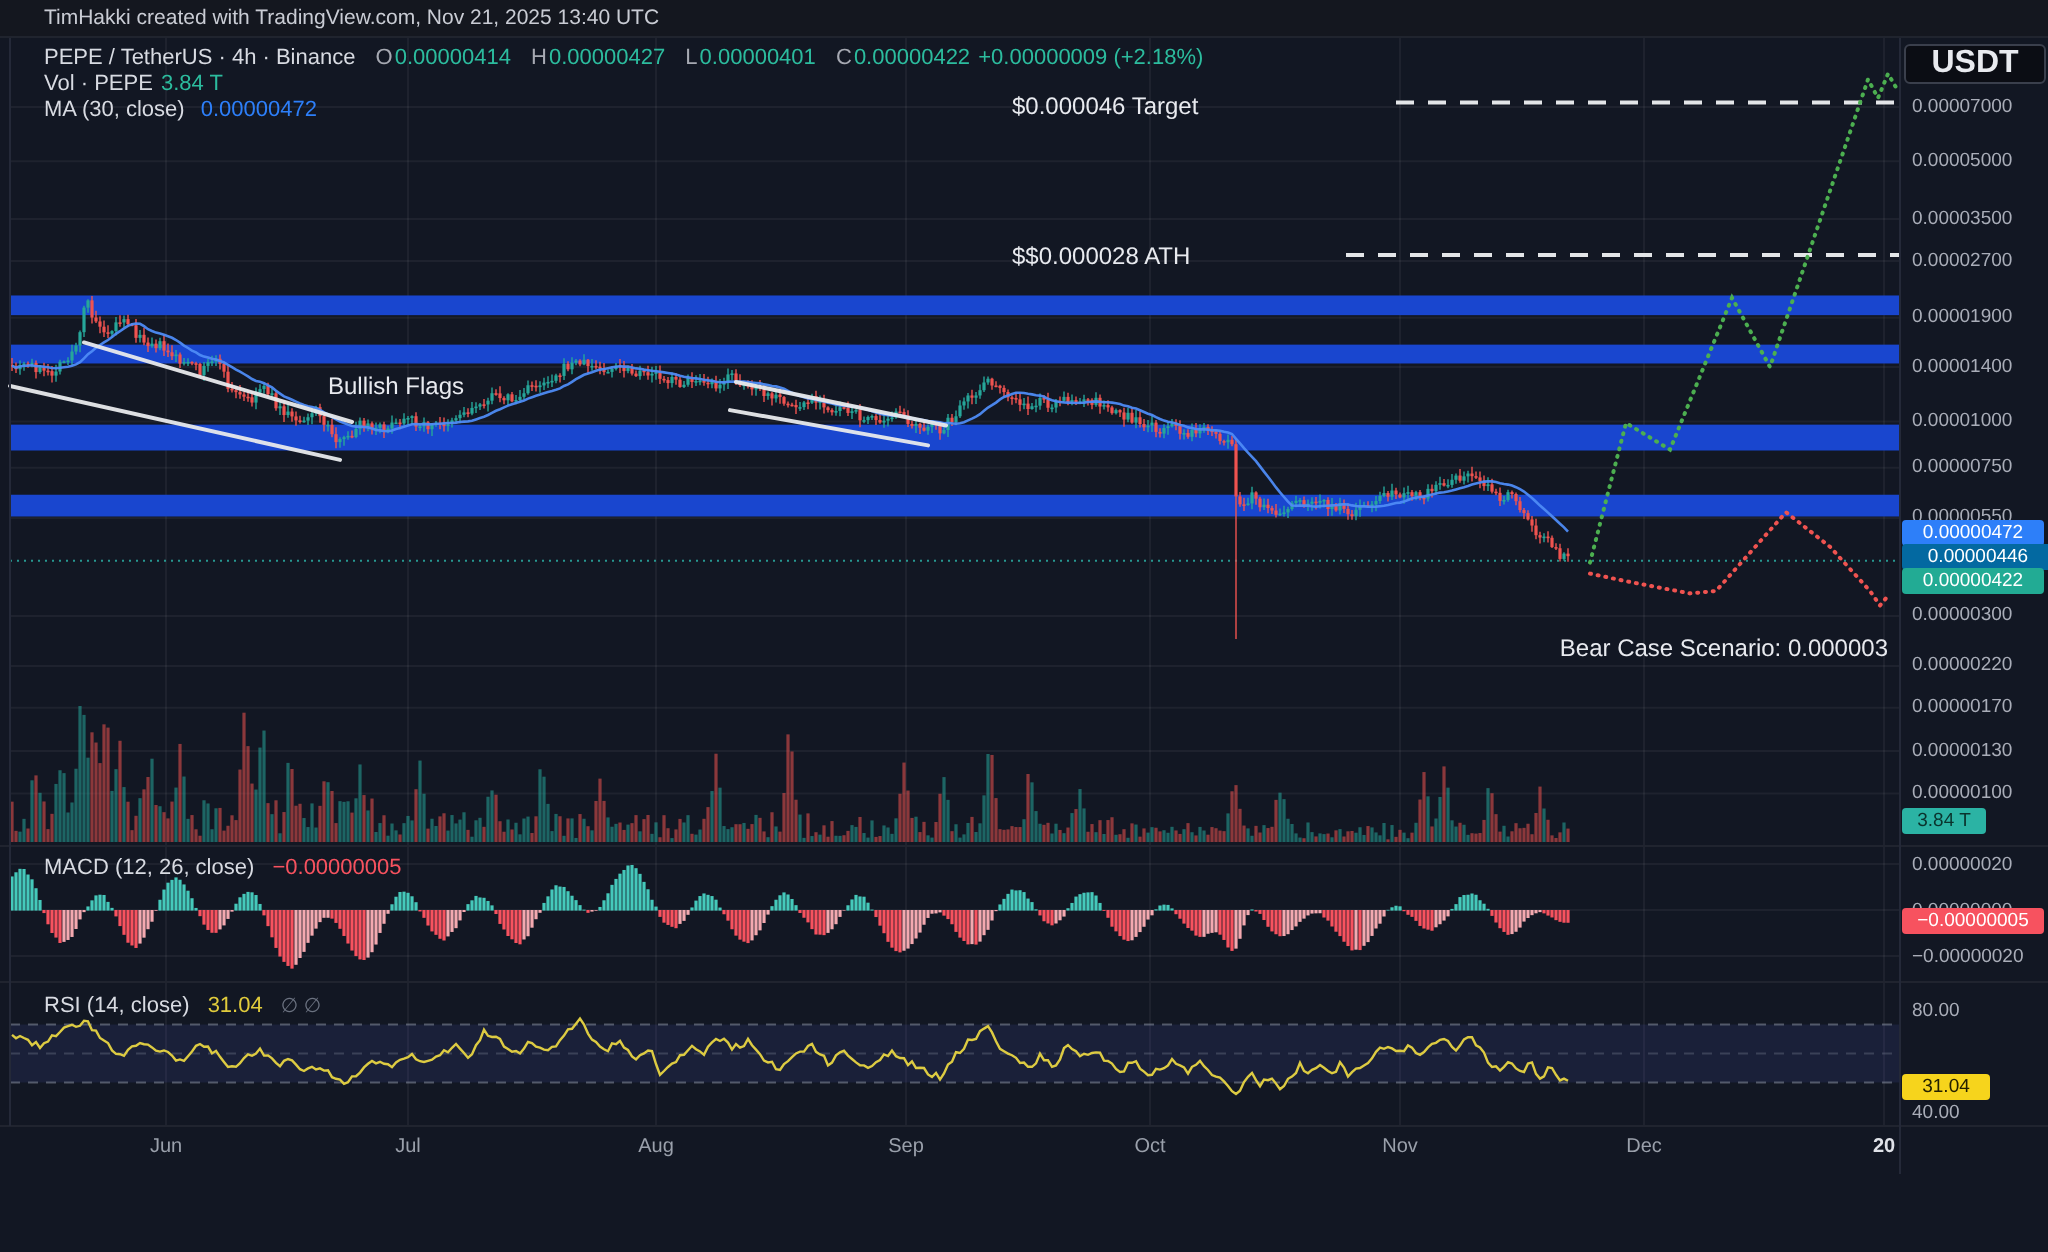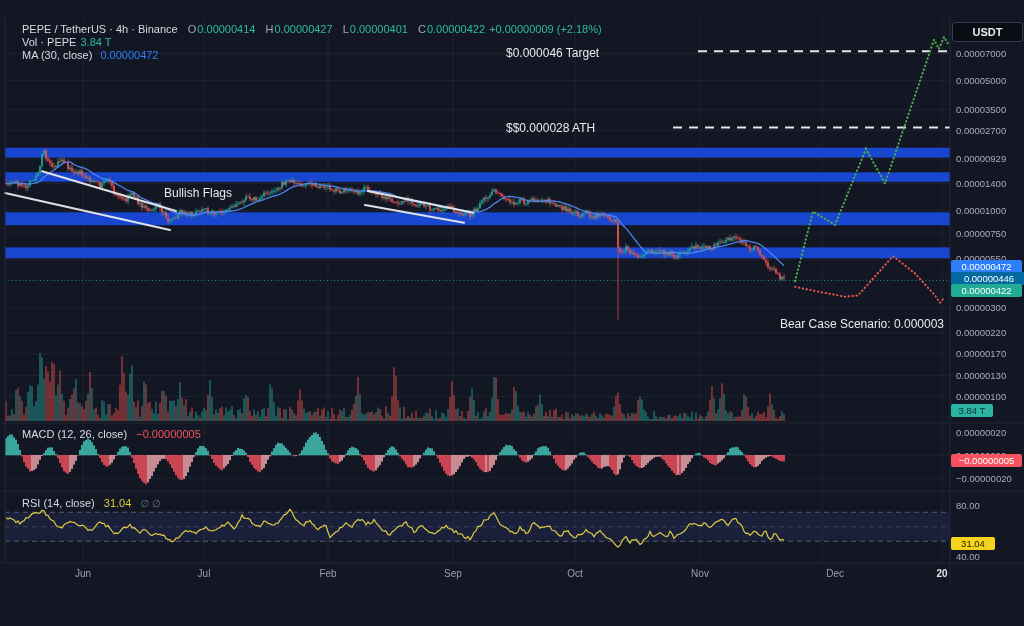--- a/index.html
+++ b/index.html
@@ -17,32 +17,35 @@
   .legend .vr{color:#f7525f;margin-left:6px}
   .legend .vy{color:#e0cb3c;margin-left:6px}
   .legend .mut{color:#6b7280;margin-left:6px;font-size:10px}
   .anno{position:absolute;z-index:4;font-size:12px;color:#e8eaef;white-space:nowrap}
   .tick{position:absolute;left:956px;z-index:3;font-size:9.5px;color:#a9adb8;white-space:nowrap}
   .chip{position:absolute;left:951px;z-index:4;height:13px;border-radius:2px;font-size:9.5px;
         display:flex;align-items:center;justify-content:center;padding:0 4px;box-sizing:border-box}
   .month{position:absolute;top:568px;z-index:3;width:44px;text-align:center;font-size:10px;color:#9aa0ab}
   .usdt{position:absolute;left:952px;top:22px;width:69px;height:18px;z-index:6;
         background:#0b0d14;border:1px solid #3a3f4c;border-radius:3px;color:#e8eaef;
-        font-family:"Liberation Sans",sans-serif;font-size:11px;font-weight:bold;
+        font-family:"Liberation Sans",sans-serif;font-size:16px;font-weight:bold;
         display:flex;align-items:center;justify-content:center;cursor:pointer}
   .footer{position:absolute;left:0;top:587px;width:1024px;height:39px;background:#191d27;
           border-top:1px solid #262b38;z-index:6;display:flex;align-items:center}
   .footer .brand{margin-left:33px;font-size:13.5px;font-weight:bold;color:#e3e6ec;letter-spacing:.2px}
   .logo{margin-left:10px;width:16px;height:12px}
 </style>
 </head>
 <body>
 
 <div id="root">
 
+  <div class="topbar">
+    <span>TimHakki created with TradingView.com, Nov 21, 2025 13:40 UTC</span>
+  </div>
 
   <svg id="chart-svg" width="1024" height="626">
       <defs>
         <clipPath id="cp-price">
           <rect x="5" y="18" width="945" height="405"></rect>
         </clipPath>
         <clipPath id="cp-macd">
           <rect x="5" y="424" width="945" height="66"></rect>
         </clipPath>
         <clipPath id="cp-rsi">
@@ -1699,21 +1702,21 @@
   <div class="anno" style="left:506px;top:121px">$$0.000028 ATH</div>
   <div class="anno" style="left:744px;top:317px;width:200px;text-align:right">Bear Case Scenario: 0.000003</div>
 
   <div class="usdt">USDT</div>
 
   <div id="axis-layer">
       <div class="tick" style="top: 48px;">0.00007000</div>
       <div class="tick" style="top: 75.1798px;">0.00005000</div>
       <div class="tick" style="top: 103.992px;">0.00003500</div>
       <div class="tick" style="top: 124.955px;">0.00002700</div>
-      <div class="tick" style="top: 153.34px;">0.00000929</div>
+      <div class="tick" style="top: 153.34px;">0.00001900</div>
       <div class="tick" style="top: 178.008px;">0.00001400</div>
       <div class="tick" style="top: 205.188px;">0.00001000</div>
       <div class="tick" style="top: 228.427px;">0.00000750</div>
       <div class="tick" style="top: 253.481px;">0.00000550</div>
       <div class="tick" style="top: 302.444px;">0.00000300</div>
       <div class="tick" style="top: 327.498px;">0.00000220</div>
       <div class="tick" style="top: 348.325px;">0.00000170</div>
       <div class="tick" style="top: 369.995px;">0.00000130</div>
       <div class="tick" style="top: 391.188px;">0.00000100</div>
       <div class="tick" style="top: 426.5px;">0.00000020</div>
@@ -1724,21 +1727,21 @@
       <div class="chip" style="top: 259.5px; background: rgb(45, 127, 249); color: rgb(255, 255, 255); width: 71px;">0.00000472</div>
       <div class="chip" style="top: 271.5px; background: #0369a1; color: rgb(255, 255, 255); width: 76px;">0.00000446</div>
       <div class="chip" style="top: 283.5px; background: rgb(34, 171, 148); color: rgb(255, 255, 255); width: 71px;">0.00000422</div>
       <div class="chip" style="top: 403.5px; background: rgb(43, 179, 164); color: rgb(10, 51, 45); width: 42px;">3.84 T</div>
       <div class="chip" style="top: 453.5px; background: rgb(247, 82, 95); color: rgb(255, 255, 255); width: 71px;">−0.00000005</div>
       <div class="chip" style="top: 536.5px; background: rgb(246, 212, 28); color: rgb(35, 32, 0); width: 44px;">31.04</div>
     </div>
   <div id="time-layer">
       <div class="month" style="left: 61px;">Jun</div>
       <div class="month" style="left: 182px;">Jul</div>
-      <div class="month" style="left: 306px;">Feb</div>
+      <div class="month" style="left: 306px;">Aug</div>
       <div class="month" style="left: 431px;">Sep</div>
       <div class="month" style="left: 553px;">Oct</div>
       <div class="month" style="left: 678px;">Nov</div>
-      <div class="month" style="left: 800px; text-align: right;">Dec</div>
+      <div class="month" style="left: 800px;">Dec</div>
       <div class="month" style="left: 920px; color: rgb(223, 226, 232); font-weight: bold;">20</div>
     </div>
 
 </div>
 
 </body></html>

